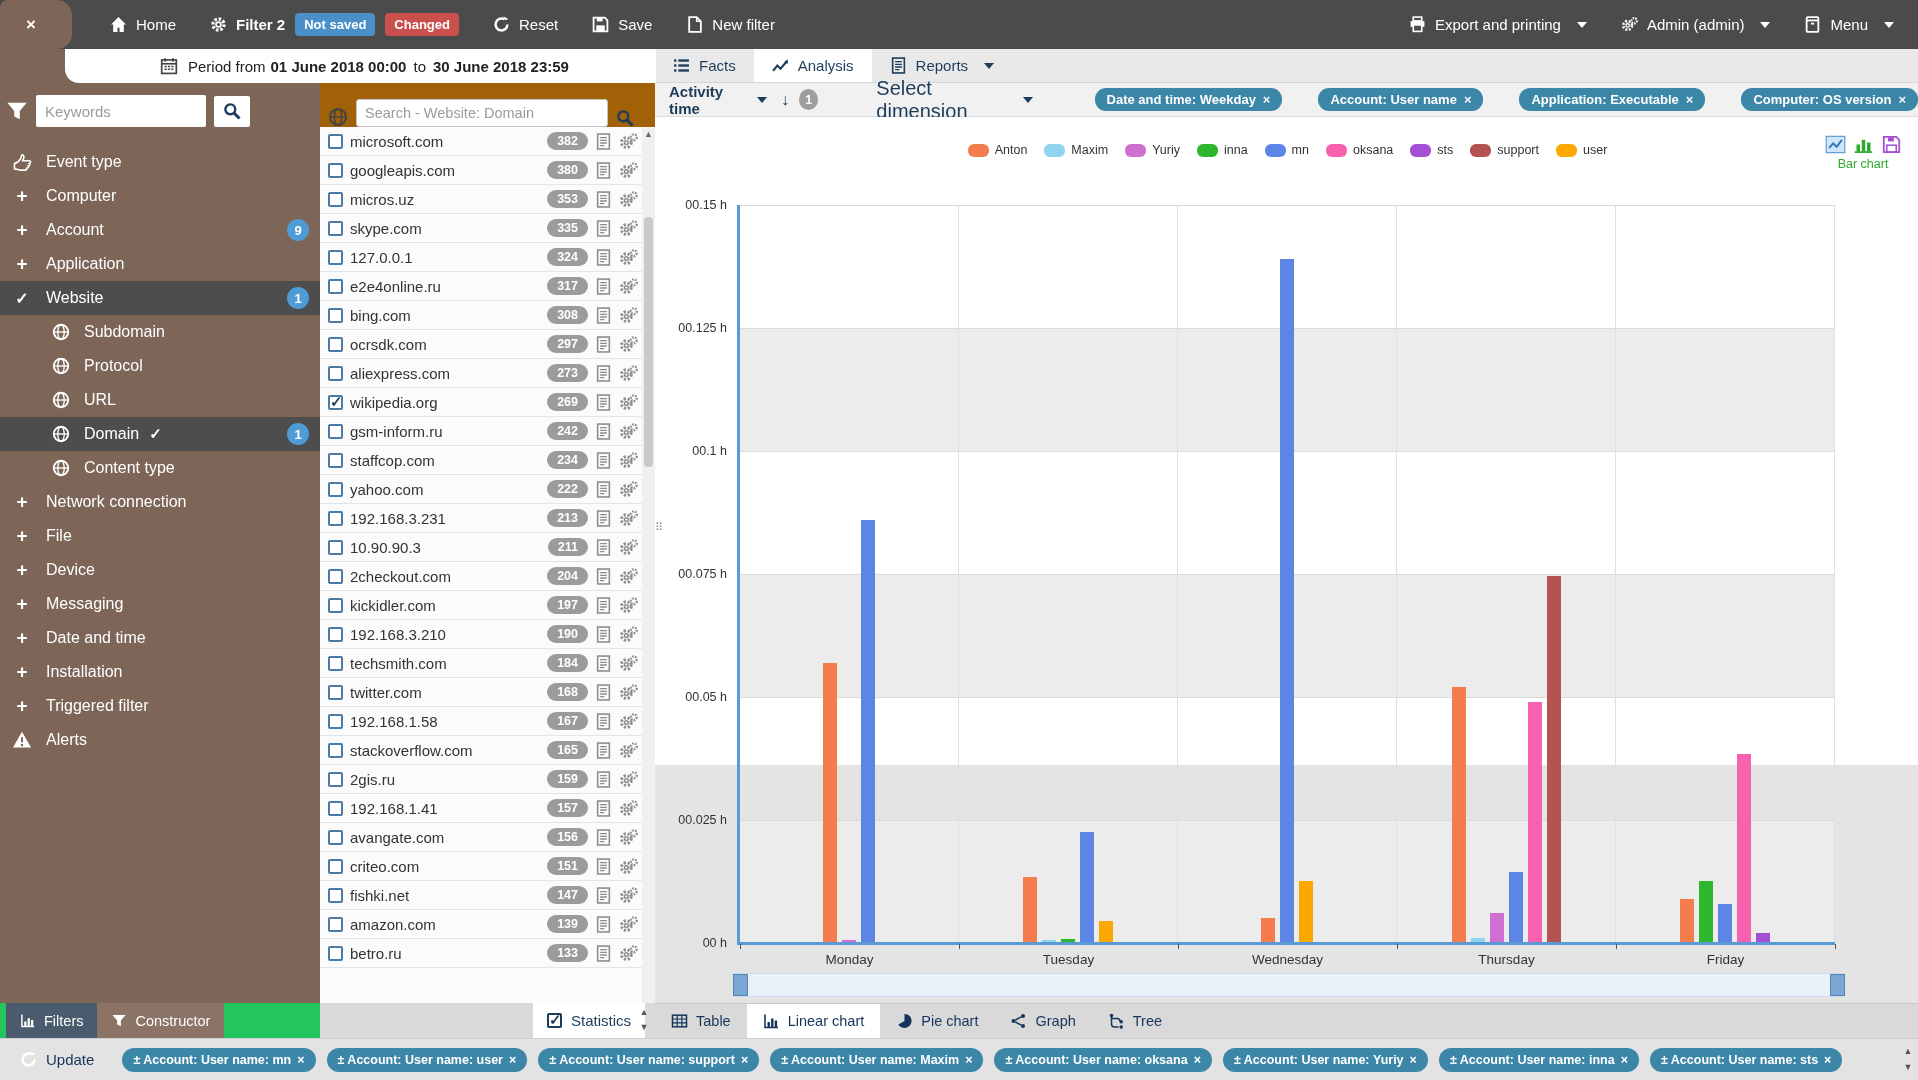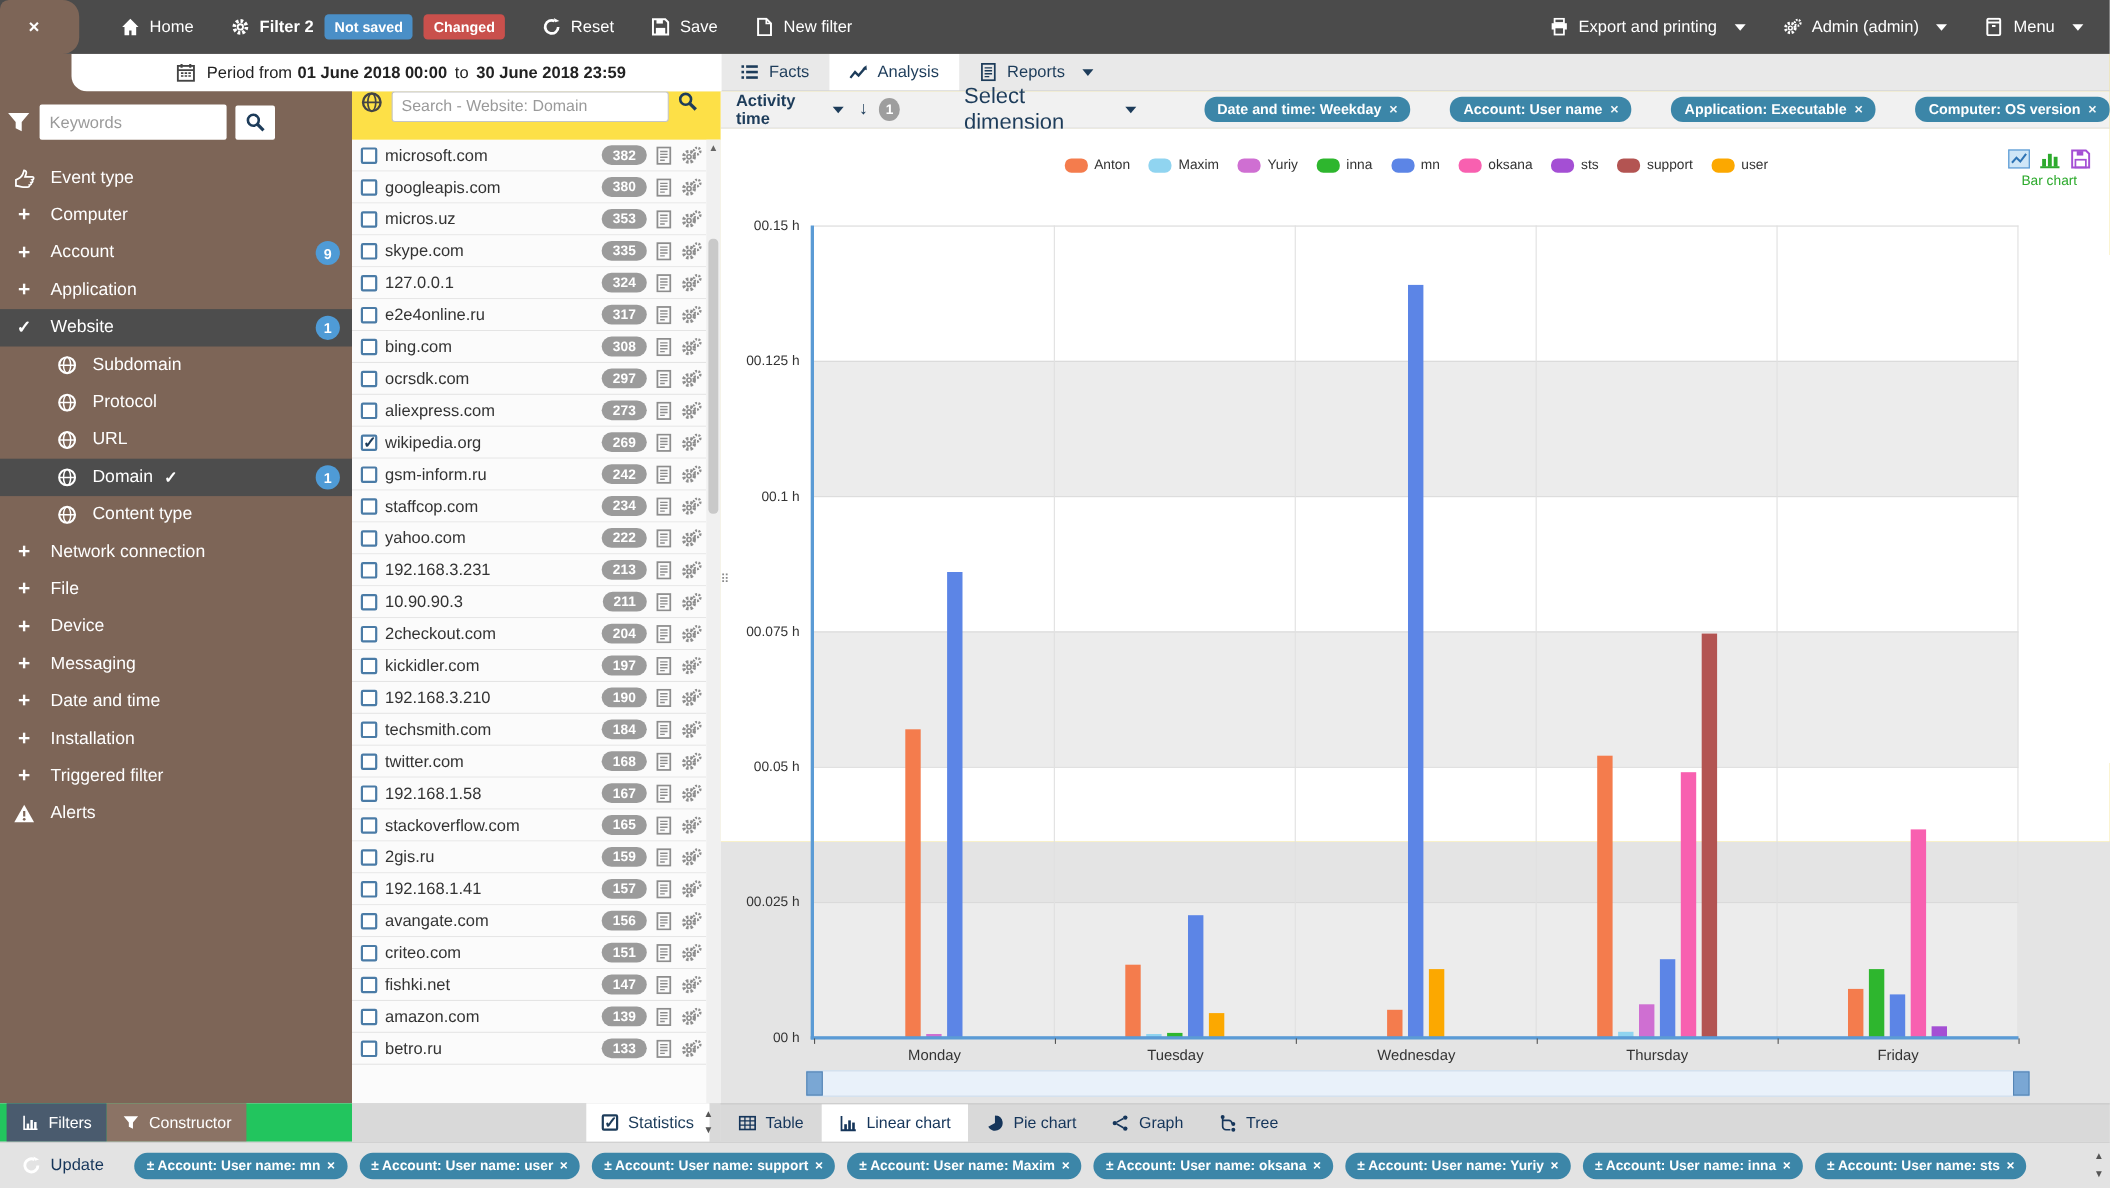--- a/index.html
+++ b/index.html
@@ -55,21 +55,21 @@
   .side-item.sub .sicon { left:52px; width:18px; height:18px; }
   .side-item .slbl { margin-left:46px; }
   .side-item.sub .slbl { margin-left:84px; }
   .side-item .after-check { margin-left:10px; font-size:15px; font-weight:bold; }
   .side-badge { position:absolute; right:11px; top:6px; width:22px; height:22px; border-radius:50%;
                 background:#4f9bd6; color:#fff; font-size:13px; font-weight:bold;
                 display:flex; align-items:center; justify-content:center; }
 
   
   .domain-col { position:absolute; left:320px; top:83px; width:335px; height:920px; background:#fbfbfb; z-index:9; }
-  .d-head { height:44px; display:flex; align-items:flex-start; background:#fde047; padding-left:8px; gap:8px; }
+  .d-head { height:44px; display:flex; align-items:flex-end; background:#a16207; padding-left:8px; gap:8px; }
   .d-head .gicon { width:20px; height:20px; color:#444; }
   .d-search { width:252px; height:28px; border:1px solid #c5c5c5; border-radius:3px; padding:0 8px;
               font-size:14.5px; font-family:"Liberation Sans", sans-serif; color:#333; outline:none; background:#fff; }
   .d-search::placeholder { color:#9a9a9a; }
   .d-sbtn { background:none; border:none; color:#1d3c5a; cursor:pointer; padding:0; }
   .d-sbtn svg { width:18px; height:18px; }
   .d-rows { position:absolute; top:44px; left:0; right:13px; bottom:0; overflow:hidden; }
   .d-row { height:29px; display:flex; align-items:center; padding:0 4px 0 8px;
            border-bottom:1px solid #e4e4e4; background:#fbfbfb; }
   .cbx { width:15px; height:15px; border:2px solid #4a7ba6; border-radius:2px; background:#fff;
@@ -80,21 +80,21 @@
   .pill { margin-left:auto; background:#9b9b9b; color:#fff; font-size:12.5px; font-weight:bold;
           border-radius:10px; padding:2px 10px; min-width:40px; text-align:center; }
   .rowicon { width:19px; height:17px; color:#8d8d8d; margin-left:6px; cursor:pointer; }
   .d-scroll { position:absolute; right:0; top:44px; bottom:0; width:13px; background:#f0f0f0; }
   .d-scroll .up { position:absolute; top:2px; left:0; width:13px; text-align:center; font-size:9px; color:#666; }
   .d-thumb { position:absolute; left:2px; width:9px; top:90px; height:250px; background:#c9c9c9; border-radius:4px; }
   .col-grip { position:absolute; left:655px; top:525px; width:6px; height:34px; z-index:15;
               color:#8a8a8a; font-size:11px; line-height:5px; letter-spacing:0; }
 
   
-  .main { position:absolute; left:655px; top:49px; right:0; height:716px; background:#fde047; }
+  .main { position:absolute; left:655px; top:49px; right:0; height:716px; background:#be185d; }
   .main-tabs { height:34px; background:#e9e9e9; border-bottom:1px solid #d6d6d6; display:flex; align-items:stretch; }
   .m-tab { display:flex; align-items:center; gap:9px; padding:0 18px; font-size:15px; color:#1d3c5a; cursor:pointer; }
   .m-tab .ticon { color:#1d3c5a; width:17px; height:17px; }
   .m-tab.active { background:#fff; }
   .m-tab .caret-d { border-top-color:#1d3c5a; }
   .toolbar { height:34px; background:#f1f1f1; border-bottom:1px solid #ddd; display:flex; align-items:center;
              padding-left:14px; }
   .measure { display:flex; align-items:center; font-size:15px; font-weight:bold; color:#1d3c5a; cursor:pointer; }
   .sort-arrow { margin-left:14px; font-size:16px; font-weight:bold; color:#1d3c5a; cursor:pointer; }
   .count-badge { margin-left:10px; width:21px; height:21px; border-radius:50%; background:#9e9e9e; color:#fff;

